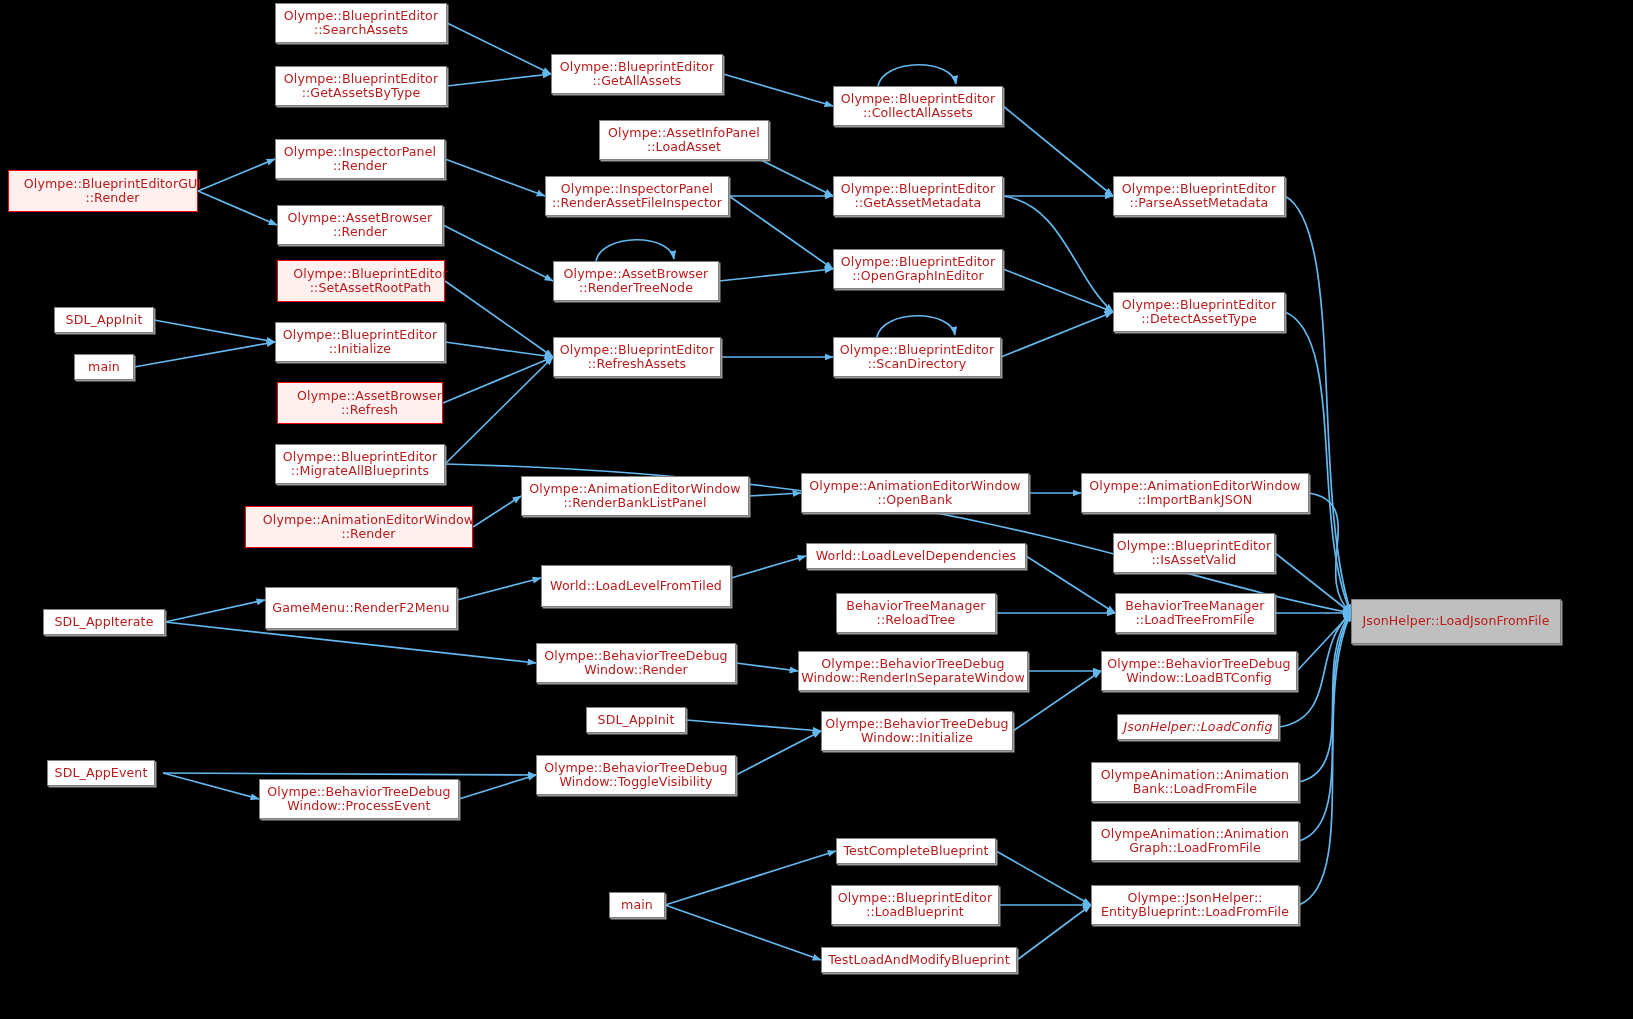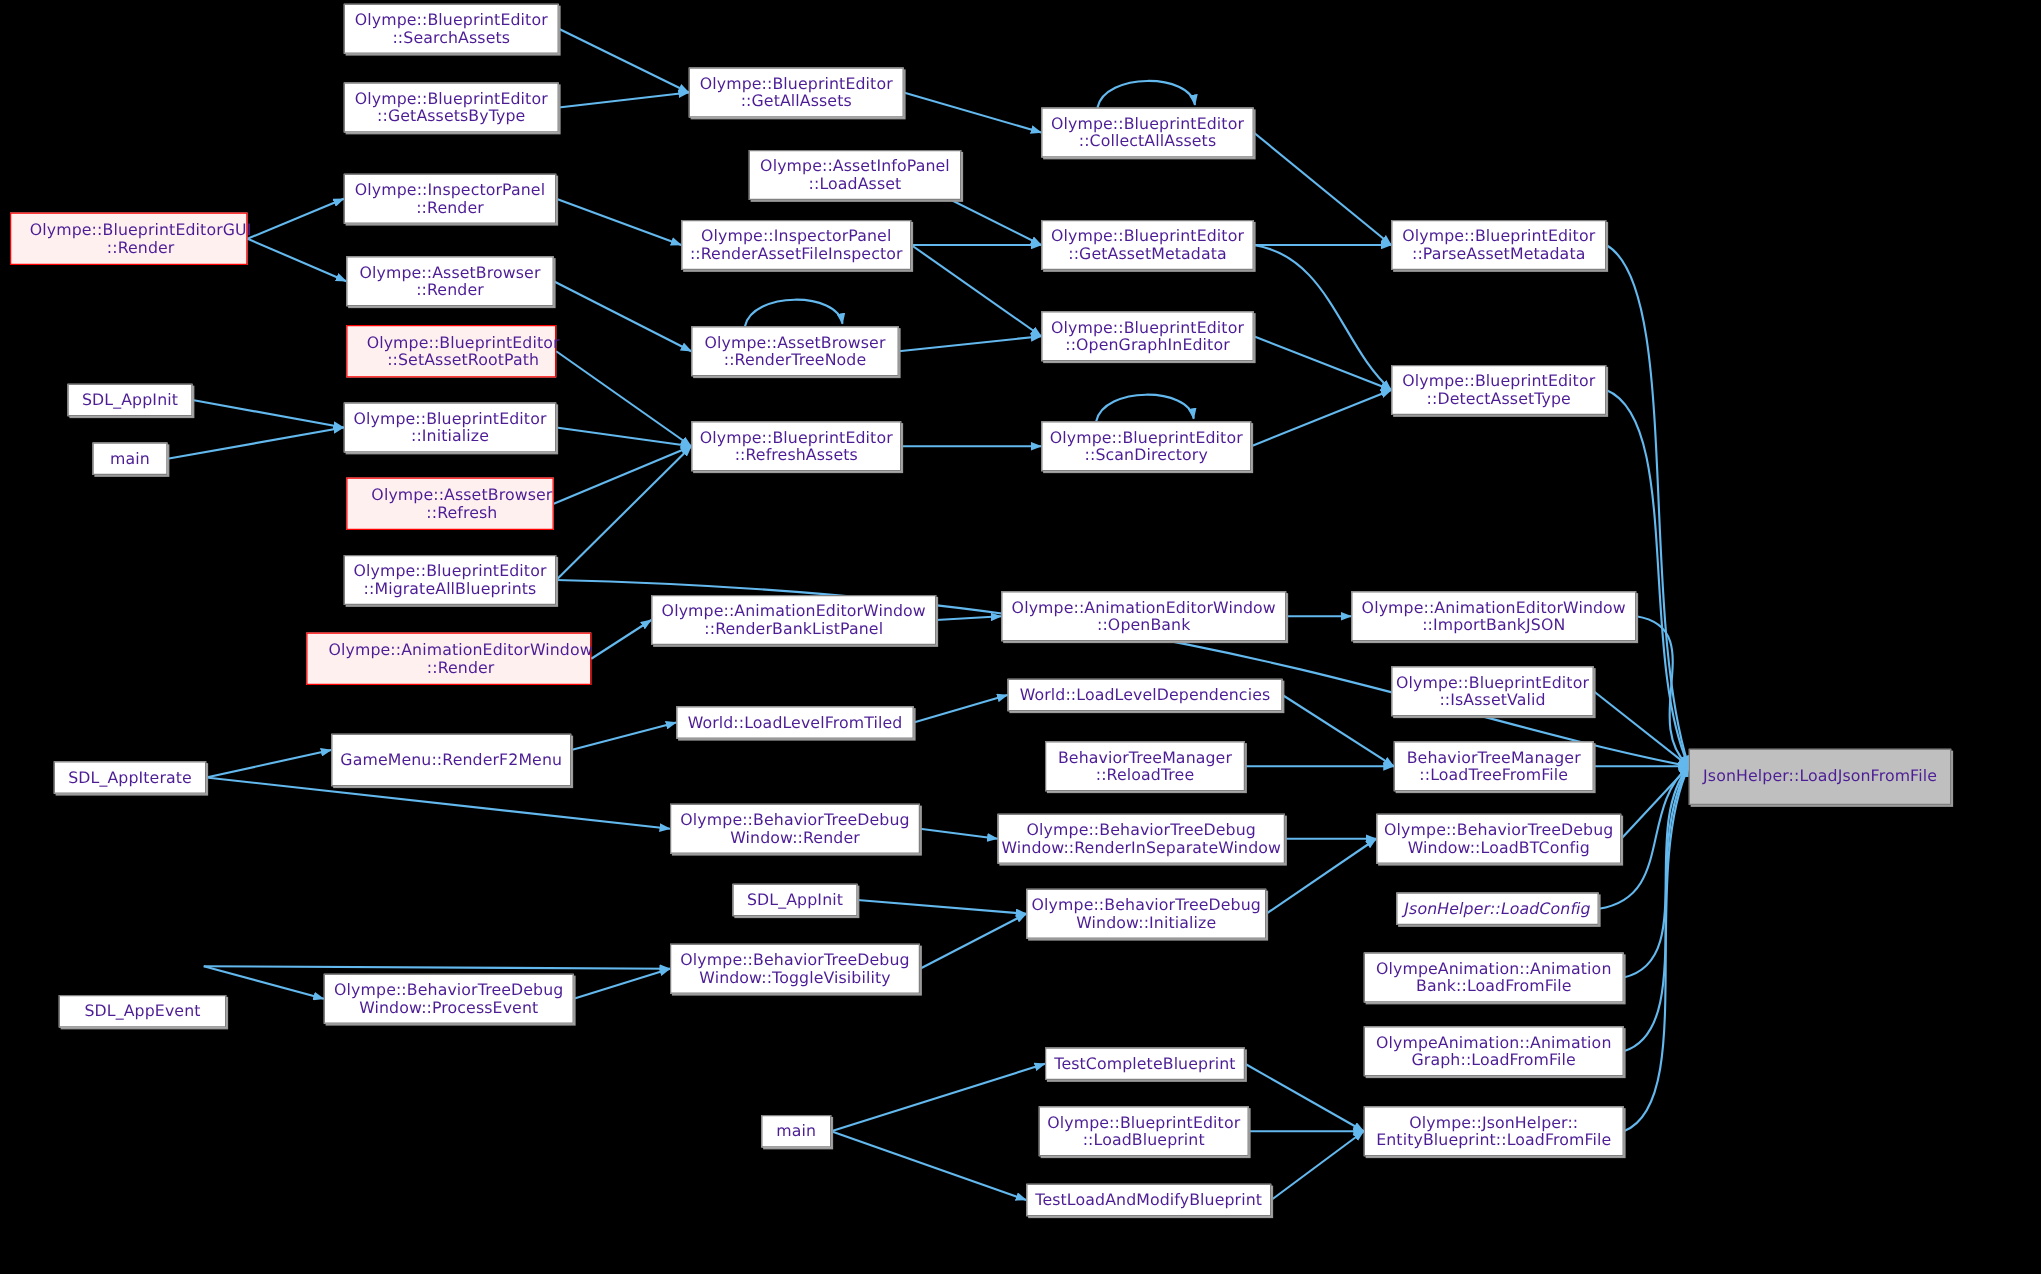--- a/index.html
+++ b/index.html
@@ -1,21 +1,21 @@
 <!DOCTYPE html>
 <html><head>
 <meta charset="utf-8">
 <style>
   html,body{margin:0;padding:0;background:#000;}
   #root{position:relative;width:1633px;height:1019px;background:#000;overflow:hidden;
         font-family:"DejaVu Sans","Liberation Sans",sans-serif;}
   svg#edges{position:absolute;left:0;top:0;width:1633px;height:1019px;}
   .node{position:absolute;box-sizing:border-box;display:flex;align-items:center;
         justify-content:center;text-align:center;background:#fff;border:1px solid #808080;
-        color:#4c1d95;font-size:12.6px;line-height:1.12;letter-spacing:0.1px;
+        color:#b91c1c;font-size:12.6px;line-height:1.12;letter-spacing:0.1px;
         box-shadow:1.5px 1.5px 0 0 #9a9a9a;padding:1px 3px;white-space:pre-line;}
   .node.hl{background:#fff0f0;border:1.6px solid #ff0000;box-shadow:none;padding-left:22px;}
   .node.cur{background:#bfbfbf;border:1px solid #808080;box-shadow:1.5px 1.5px 0 0 #9a9a9a;}
 </style>
 </head>
 <body>
 
 <div id="root">
   <svg id="edges">
     <defs>
@@ -132,39 +132,39 @@
 ::RenderBankListPanel</div>
       <div class="node" style="left: 801px; top: 473px; width: 228px; height: 40px;">Olympe::AnimationEditorWindow
 ::OpenBank</div>
       <div class="node" style="left: 1081px; top: 473px; width: 228px; height: 40px;">Olympe::AnimationEditorWindow
 ::ImportBankJSON</div>
       <div class="node hl" style="left: 245px; top: 506px; width: 228px; height: 42px;">Olympe::AnimationEditorWindow
 ::Render</div>
       <div class="node" style="left: 806px; top: 543px; width: 220px; height: 26px;">World::LoadLevelDependencies</div>
       <div class="node" style="left: 1113px; top: 533px; width: 162px; height: 40px;">Olympe::BlueprintEditor
 ::IsAssetValid</div>
-      <div class="node" style="left: 541px; top: 565px; width: 190px; height: 26px;">World::LoadLevelFromTiled</div>
+      <div class="node" style="left: 541px; top: 565px; width: 190px; height: 42px;">World::LoadLevelFromTiled</div>
       <div class="node" style="left: 265px; top: 587px; width: 192px; height: 42px;">GameMenu::RenderF2Menu</div>
       <div class="node" style="left: 836px; top: 593px; width: 160px; height: 40px;">BehaviorTreeManager
 ::ReloadTree</div>
       <div class="node" style="left: 1115px; top: 593px; width: 160px; height: 40px;">BehaviorTreeManager
 ::LoadTreeFromFile</div>
       <div class="node cur" style="left: 1351px; top: 599px; width: 210px; height: 45px;">JsonHelper::LoadJsonFromFile</div>
       <div class="node" style="left: 43px; top: 609px; width: 122px; height: 26px;">SDL_AppIterate</div>
       <div class="node" style="left: 536px; top: 643px; width: 200px; height: 40px;">Olympe::BehaviorTreeDebug
 Window::Render</div>
       <div class="node" style="left: 798px; top: 651px; width: 230px; height: 40px;">Olympe::BehaviorTreeDebug
 Window::RenderInSeparateWindow</div>
       <div class="node" style="left: 1101px; top: 651px; width: 196px; height: 40px;">Olympe::BehaviorTreeDebug
 Window::LoadBTConfig</div>
       <div class="node" style="left: 586px; top: 707px; width: 100px; height: 26px;">SDL_AppInit</div>
       <div class="node" style="left: 821px; top: 711px; width: 192px; height: 40px;">Olympe::BehaviorTreeDebug
 Window::Initialize</div>
       <div class="node" style="left: 1117px; top: 714px; width: 162px; height: 26px; font-style: italic;">JsonHelper::LoadConfig</div>
-      <div class="node" style="left: 47px; top: 760px; width: 134px; height: 26px; margin-top: 36px;">SDL_AppEvent</div>
+      <div class="node" style="left: 47px; top: 760px; width: 108px; height: 26px;">SDL_AppEvent</div>
       <div class="node" style="left: 536px; top: 755px; width: 200px; height: 40px;">Olympe::BehaviorTreeDebug
 Window::ToggleVisibility</div>
       <div class="node" style="left: 1091px; top: 762px; width: 208px; height: 40px;">OlympeAnimation::Animation
 Bank::LoadFromFile</div>
       <div class="node" style="left: 259px; top: 779px; width: 200px; height: 40px;">Olympe::BehaviorTreeDebug
 Window::ProcessEvent</div>
       <div class="node" style="left: 1091px; top: 821px; width: 208px; height: 40px;">OlympeAnimation::Animation
 Graph::LoadFromFile</div>
       <div class="node" style="left: 836px; top: 838px; width: 160px; height: 26px;">TestCompleteBlueprint</div>
       <div class="node" style="left: 1091px; top: 885px; width: 208px; height: 40px;">Olympe::JsonHelper::

